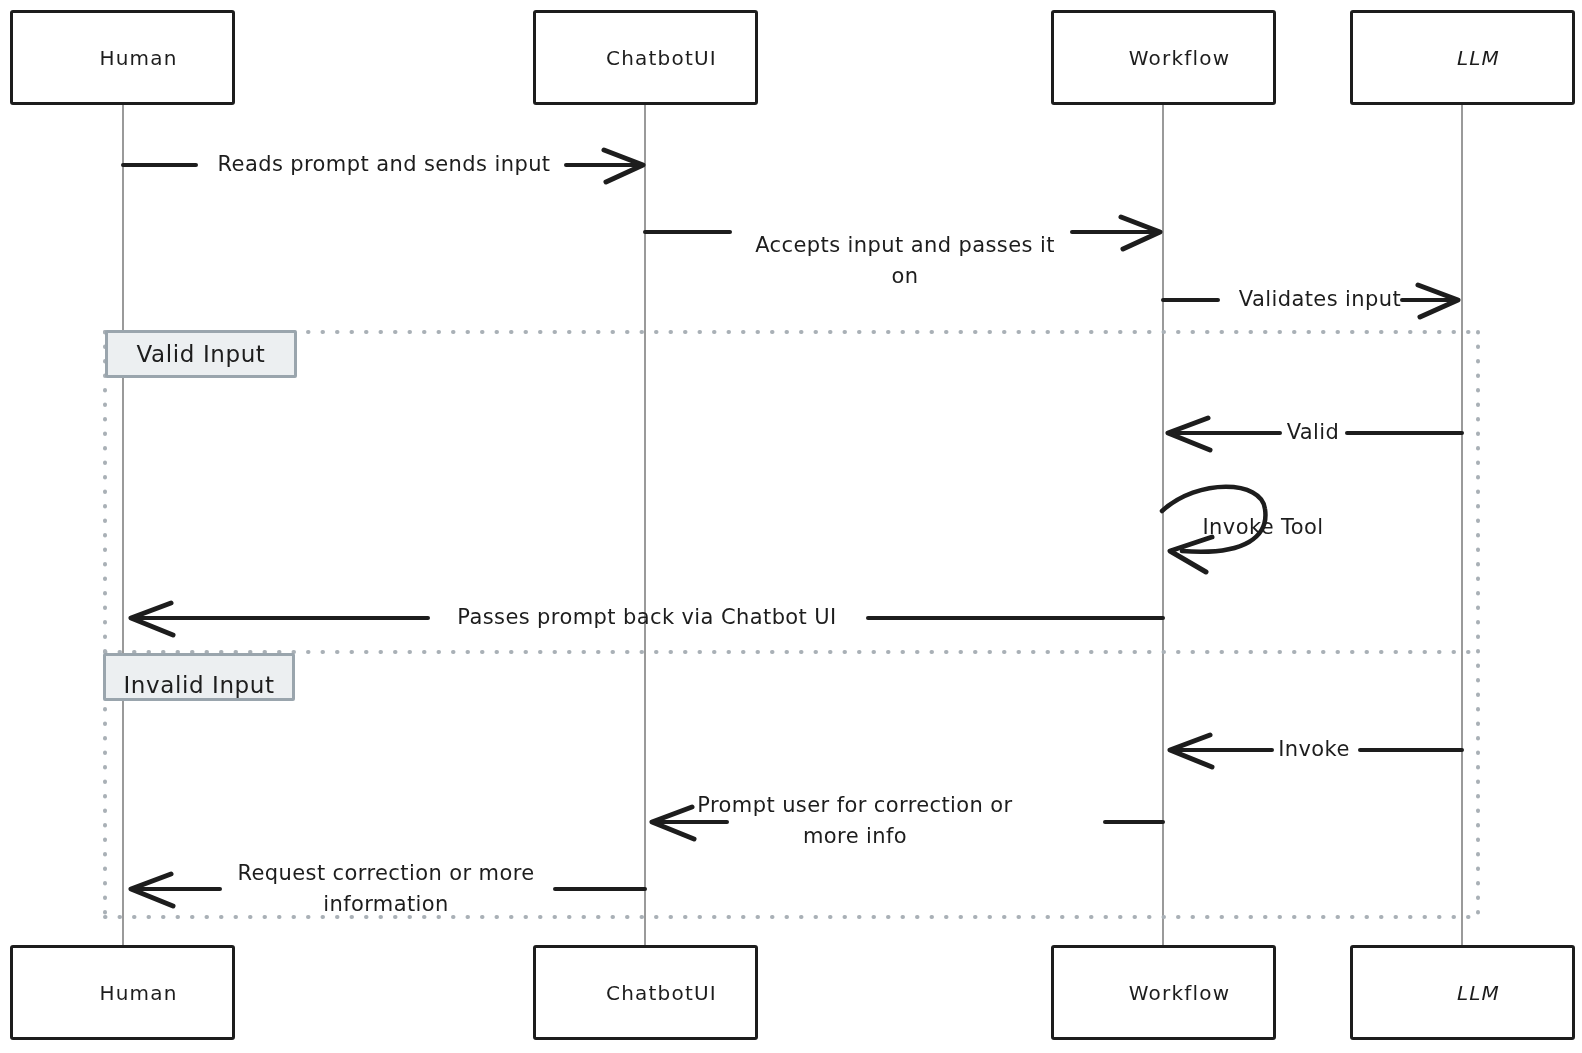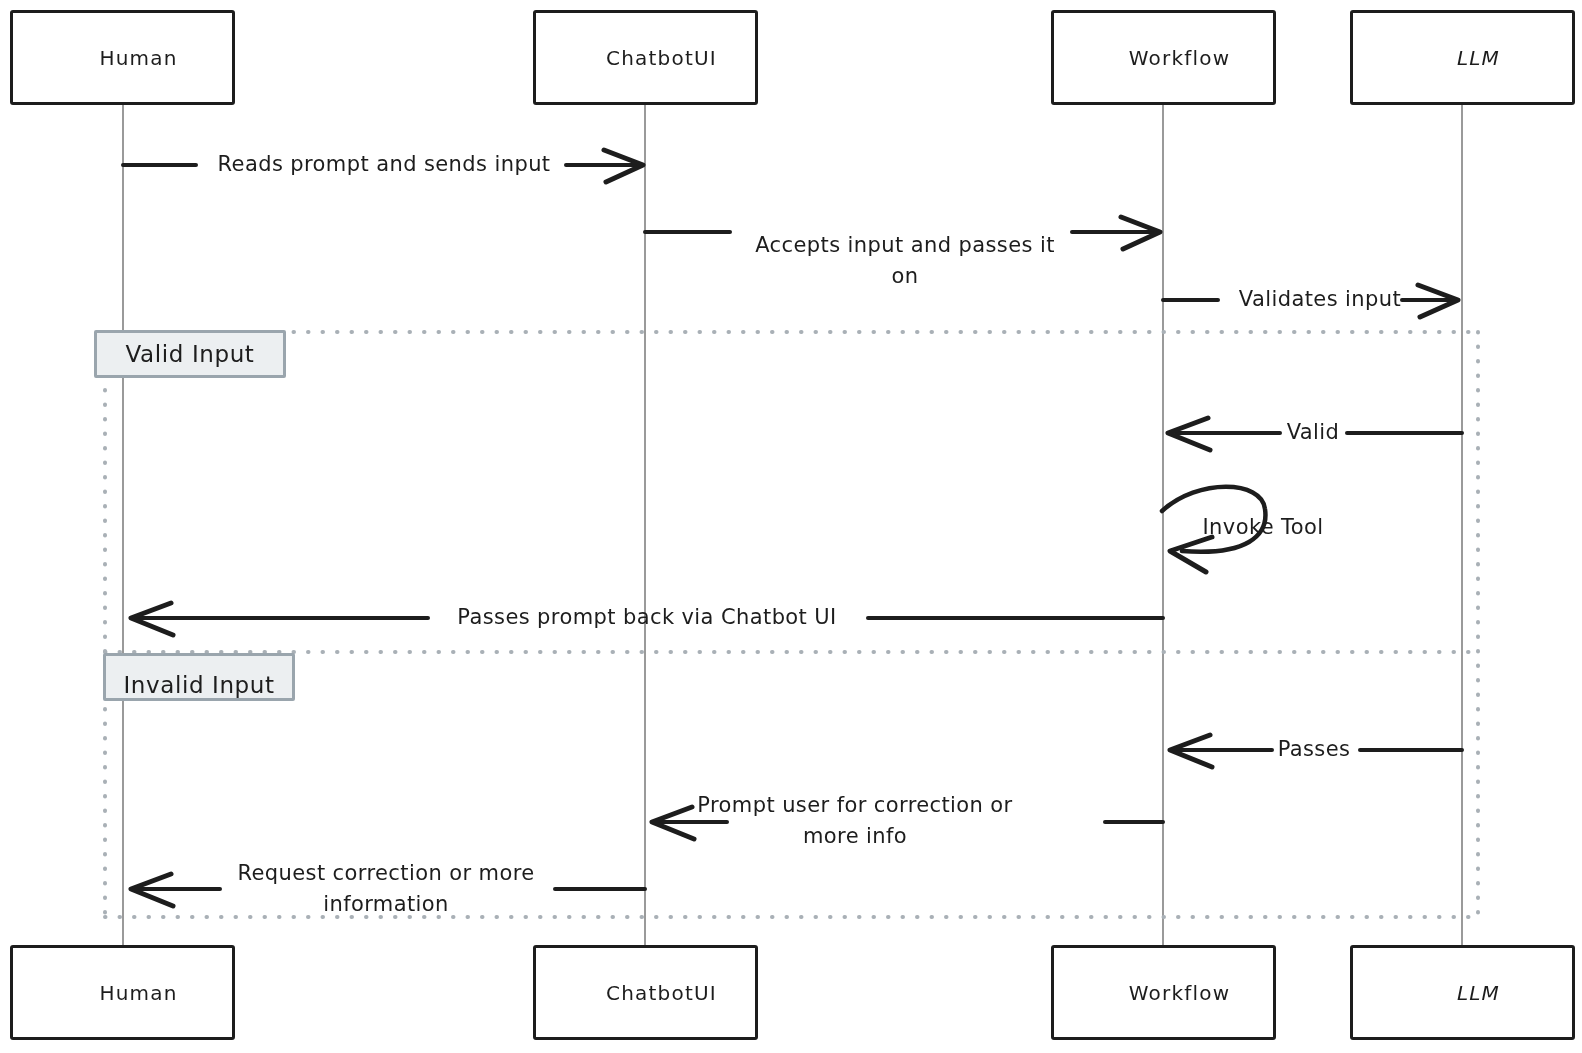--- a/index.html
+++ b/index.html
@@ -121,39 +121,39 @@
   <div class="actor" style="left:533px;  top:945px;">
       <span>ChatbotUI</span>
     </div>
   <div class="actor" style="left:1051px; top:945px;">
       <span>Workflow</span>
     </div>
   <div class="actor llm" style="left:1350px; top:945px;">
       <span>LLM</span>
     </div>
 
-  <div class="alt-label" style="left:94px; top:330px;">
+  <div class="alt-label" style="left:105px; top:330px;">
       <span>Valid Input</span>
     </div>
   <div class="alt-label" style="left:103px; top:653px;align-items:flex-end;">
       <span>Invalid Input</span>
     </div>
 
   <div class="msg-label" style="left:384px;  top:164px;">Reads prompt and sends input</div>
 
   <div class="msg-label" style="left:905px;  top:231px;margin-top:30px;">
     <div class="row">Accepts input and passes it</div>
     <div class="row">on</div>
   </div>
 
   <div class="msg-label" style="left:1312px; top:299px;margin-left:8px;">Validates input</div>
   <div class="msg-label" style="left:1313px; top:432px;">Valid</div>
   <div class="msg-label" style="left:1263px; top:527px;">Invoke Tool</div>
   <div class="msg-label" style="left:647px;  top:617px;">Passes prompt back via Chatbot UI</div>
-  <div class="msg-label" style="left:1314px; top:749px;">Passes</div>
+  <div class="msg-label" style="left:1314px; top:749px;">Invoke</div>
 
   <div class="msg-label" style="left:855px;  top:821px;">
     <div class="row">Prompt user for correction or</div>
     <div class="row">more info</div>
   </div>
 
   <div class="msg-label" style="left:386px;  top:889px;">
     <div class="row">Request correction or more</div>
     <div class="row">information</div>
   </div>

